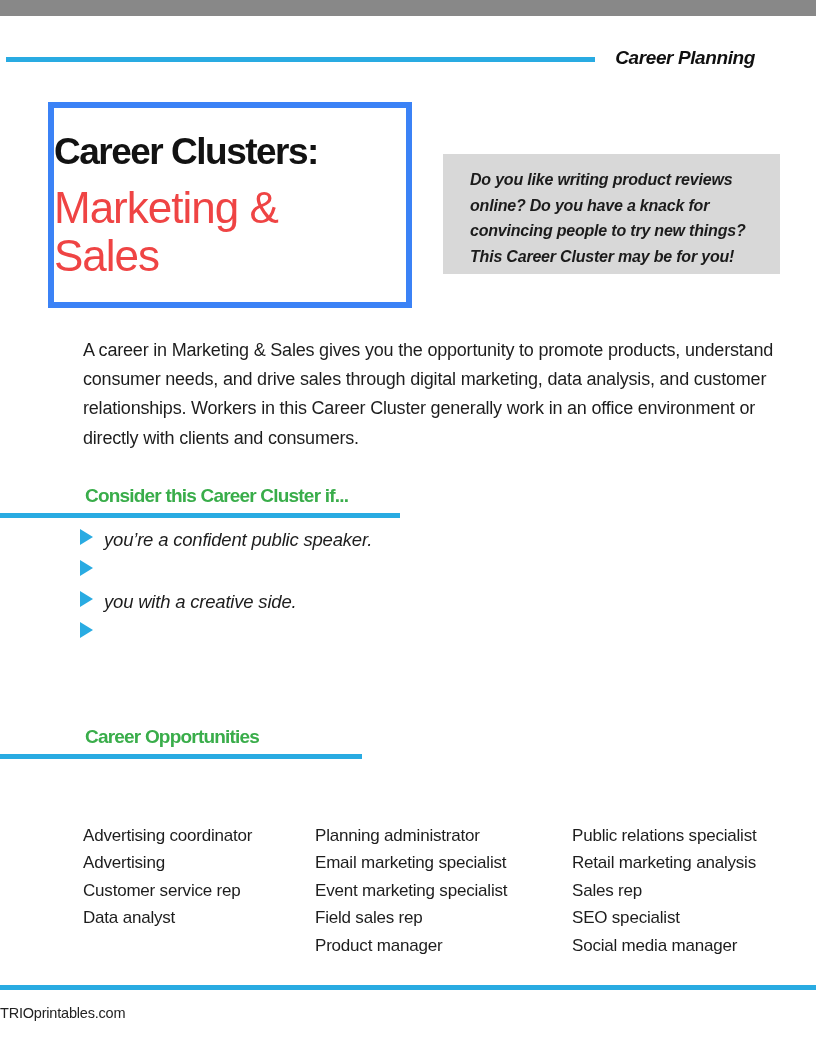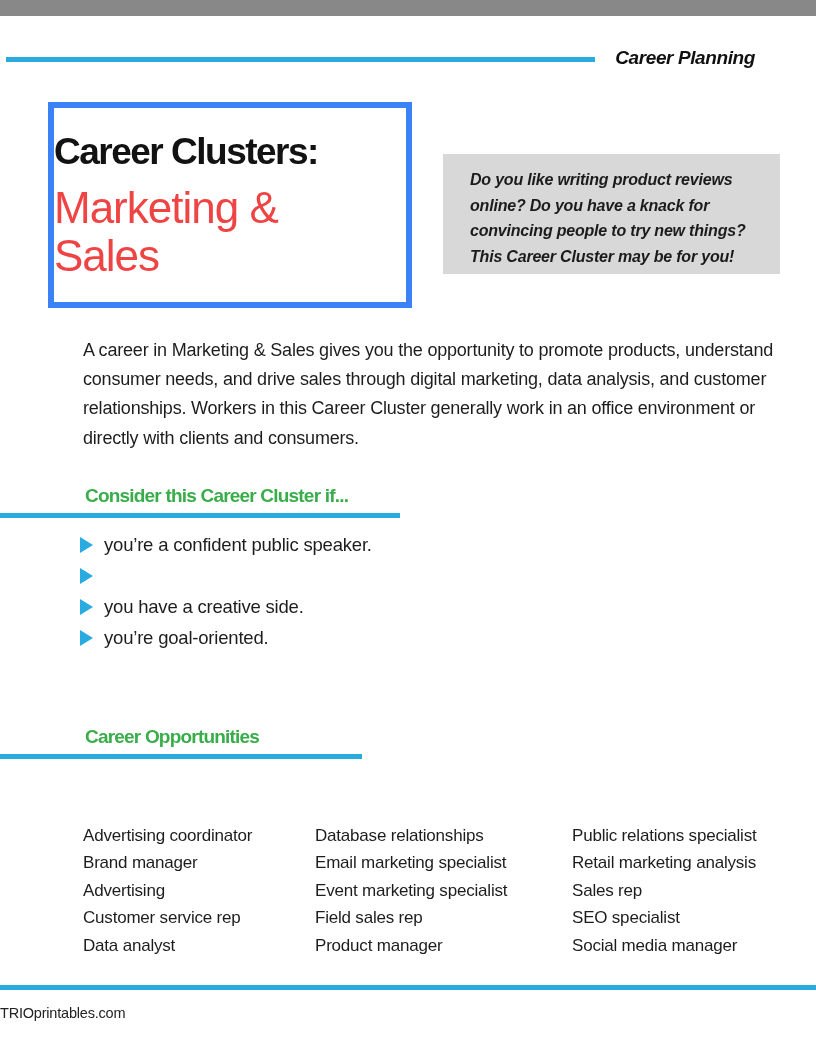--- a/index.html
+++ b/index.html
@@ -47,21 +47,21 @@
     position:absolute;left:85px;
     font-size:19px;font-weight:bold;color:#39AD4A;letter-spacing:-0.8px;
     white-space:nowrap;
     text-align:right;
   }
   .heading-consider{top:469px;}
   .rule-consider{left:0;top:497px;width:400px;height:5px;}
   .heading-opportunities{top:710px;}
   .rule-opportunities{left:0;top:738px;width:362px;height:5px;}
   .consider-list{position:absolute;left:80px;top:513px;}
-  .bullet-item{display:flex;align-items:center;height:31px;}
+  .bullet-item{display:flex;height:31px;font-style:italic;}
   .tri{
     width:0;height:0;flex:0 0 auto;
     border-left:13px solid #29ABE2;
     border-top:8px solid transparent;
     border-bottom:8px solid transparent;
     margin-right:11px;
   }
   .bullet-text{font-size:18.5px;color:#1d1d1d;letter-spacing:-0.2px;white-space:nowrap;}
   .opp-col{position:absolute;top:806px;}
   .opp-col.c1{left:83px;}
@@ -100,41 +100,39 @@
   <div class="consider-list">
     <div class="bullet-item">
       <span class="tri"></span>
       <span class="bullet-text">you’re a confident public speaker.</span>
     </div>
     <div class="bullet-item">
       <span class="tri"></span>
     </div>
     <div class="bullet-item">
       <span class="tri"></span>
-      <span class="bullet-text">you have a creative side.</span>
+      <span class="bullet-text">you with a creative side.</span>
     </div>
     <div class="bullet-item">
       <span class="tri"></span>
-      <span class="bullet-text">you’re goal-oriented.</span>
     </div>
   </div>
 
   <div class="section-heading heading-opportunities">Career Opportunities</div>
   <div class="rule rule-opportunities"></div>
 
   <div class="opp-col c1">
     <div class="opp-row">Advertising coordinator</div>
-    <div class="opp-row">Brand manager</div>
     <div class="opp-row">Advertising</div>
     <div class="opp-row">Customer service rep</div>
     <div class="opp-row">Data analyst</div>
   </div>
 
   <div class="opp-col c2">
-    <div class="opp-row">Database relationships</div>
+    <div class="opp-row">Planning administrator</div>
     <div class="opp-row">Email marketing specialist</div>
     <div class="opp-row">Event marketing specialist</div>
     <div class="opp-row">Field sales rep</div>
     <div class="opp-row">Product manager</div>
   </div>
 
   <div class="opp-col c3">
     <div class="opp-row">Public relations specialist</div>
     <div class="opp-row">Retail marketing analysis</div>
     <div class="opp-row">Sales rep</div>

